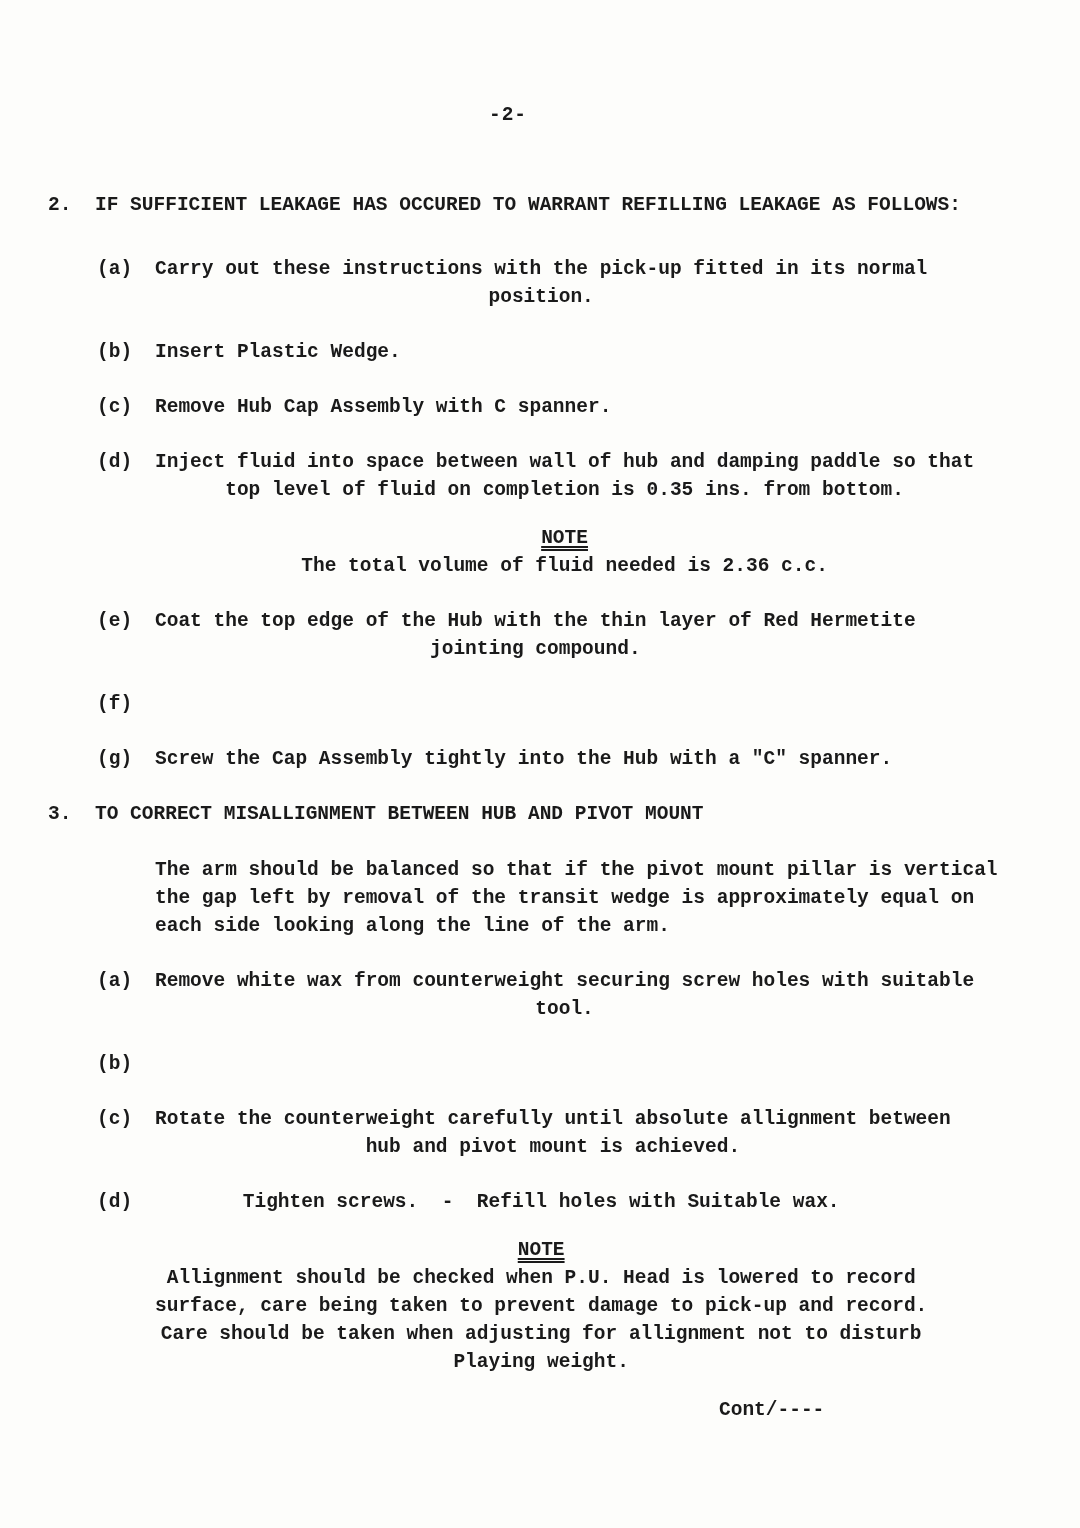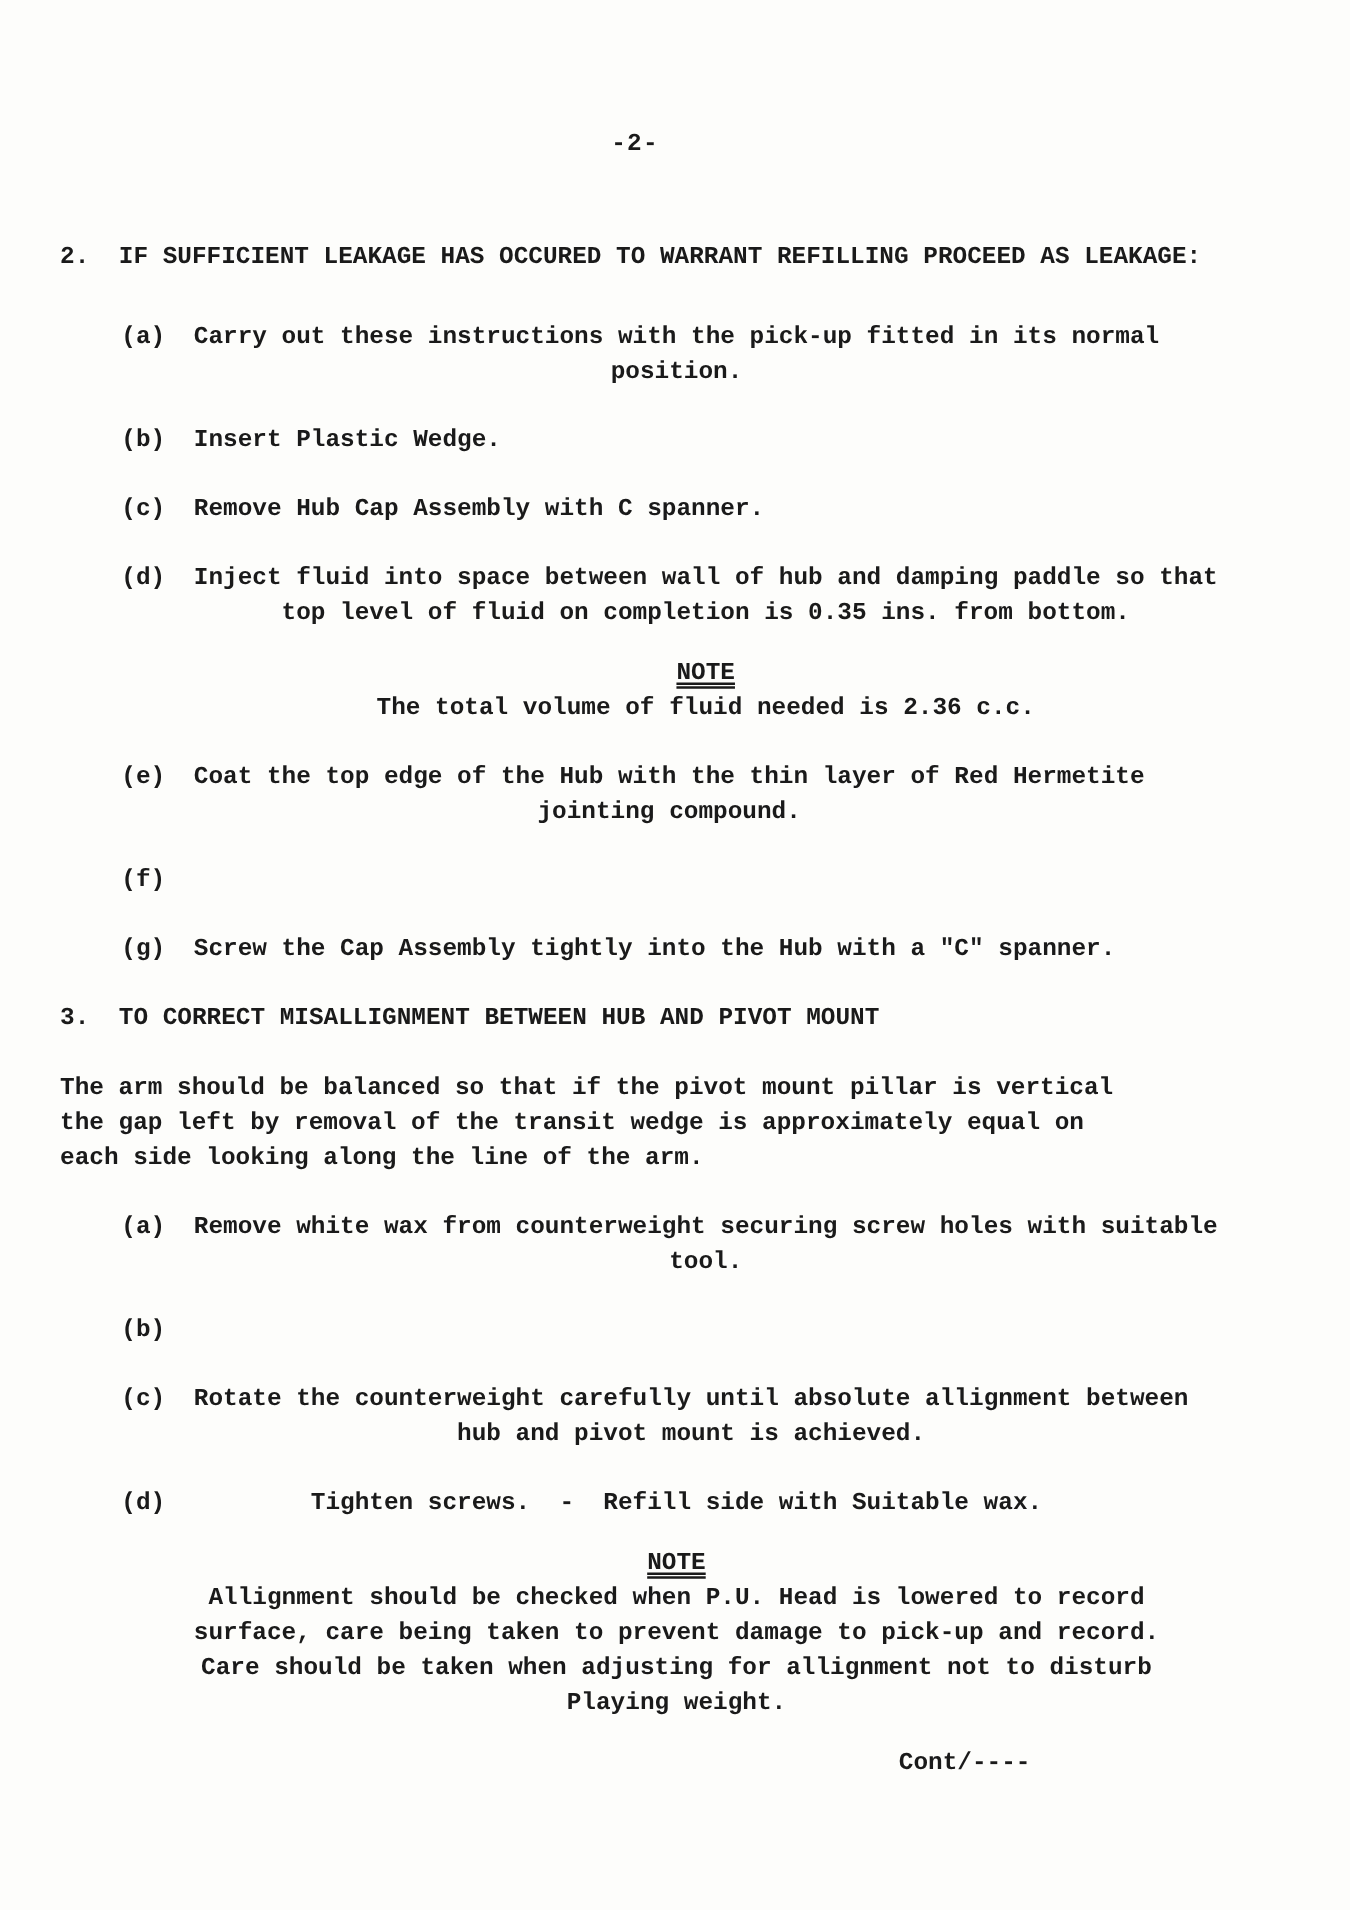--- a/index.html
+++ b/index.html
@@ -29,20 +29,21 @@
     letter-spacing: 1px;
   }
   .section { margin: 0; }
   .section-2 { margin-top: 62px; }
   .section-3 { margin-top: 27px; }
   .sec-head { display: flex; }
   .sec-num { flex: none; width: 47px; }
   .sec-title { white-space: pre-wrap; }
   .intro {
     margin-top: 28px;
+    margin-left: 107px;
     max-width: 870px;
   }
   .item {
     display: flex;
     margin-top: 27px;
     padding-left: 49px;
   }
   .item.first { margin-top: 36px; }
   .marker { flex: none; width: 58px; }
   .text-col { max-width: 870px; text-align: center; }
@@ -63,21 +64,21 @@
 </head>
 <body>
 
 <div class="sheet">
 
   <div class="page-number">-2-</div>
 
   <div class="section section-2">
     <div class="sec-head">
       <span class="sec-num">2.</span>
-      <span class="sec-title">IF SUFFICIENT LEAKAGE HAS OCCURED TO WARRANT REFILLING PROCEED AS LEAKAGE:</span>
+      <span class="sec-title">IF SUFFICIENT LEAKAGE HAS OCCURED TO WARRANT REFILLING LEAKAGE AS FOLLOWS:</span>
     </div>
 
     <div class="item first">
       <span class="marker">(a)</span>
       <div class="text-col">
           <div class="lines">Carry out these instructions with the pick-up fitted in its normal
 position.</div>
         </div>
     </div>
 
@@ -153,21 +154,21 @@
       <span class="marker">(c)</span>
       <div class="text-col">
           <div class="lines">Rotate the counterweight carefully until absolute allignment between
 hub and pivot mount is achieved.</div>
         </div>
     </div>
 
     <div class="item">
       <span class="marker">(d)</span>
       <div class="text-col">
-        <div class="lines">Tighten screws.  -  Refill side with Suitable wax.</div>
+        <div class="lines">Tighten screws.  -  Refill holes with Suitable wax.</div>
         <div class="note">
           <span class="note-label">NOTE</span>
           <div class="lines">Allignment should be checked when P.U. Head is lowered to record
 surface, care being taken to prevent damage to pick-up and record.
 Care should be taken when adjusting for allignment not to disturb
 Playing weight.</div>
         </div>
       </div>
     </div>
   </div>

